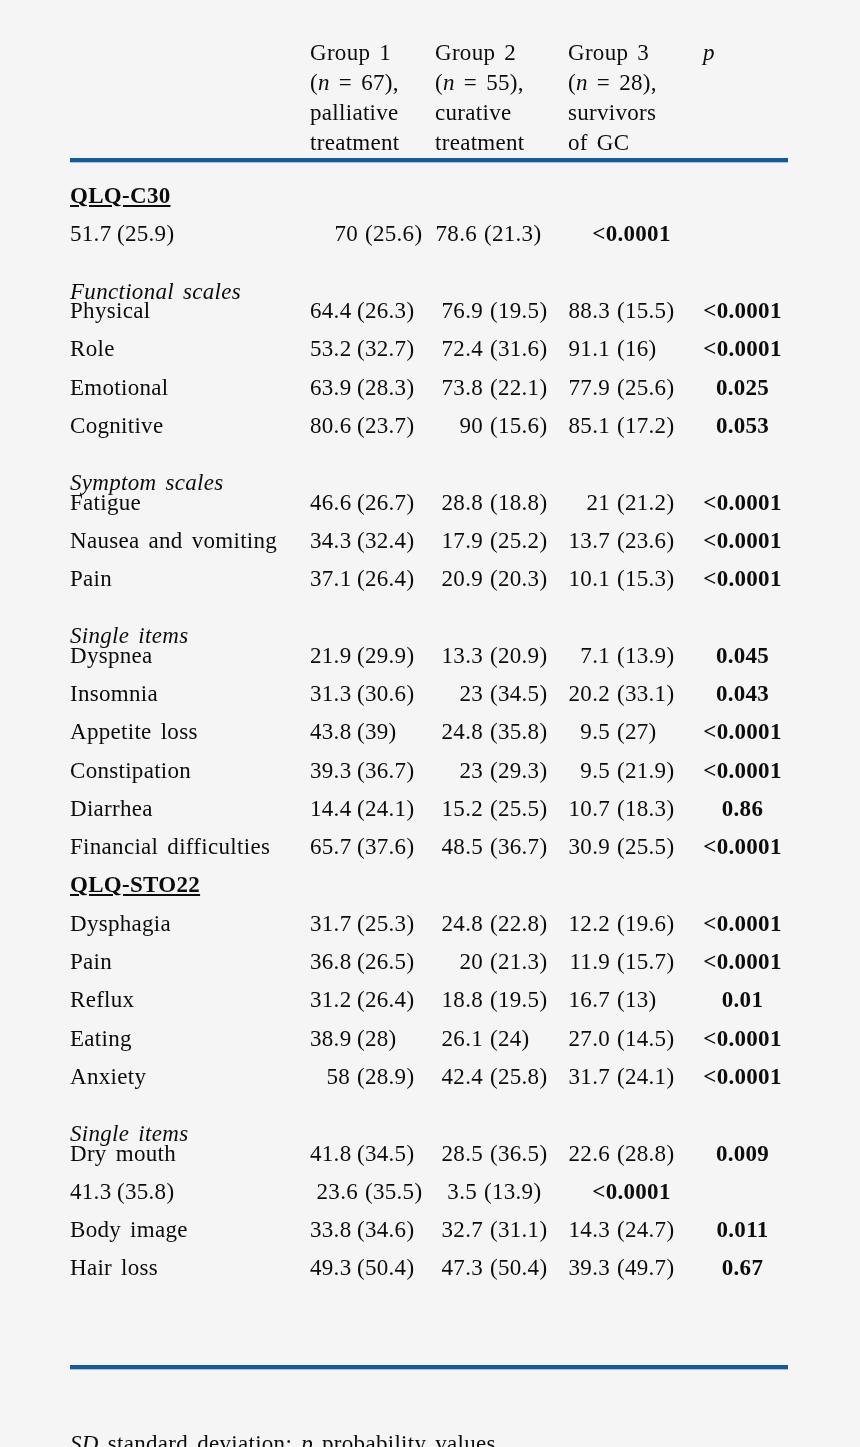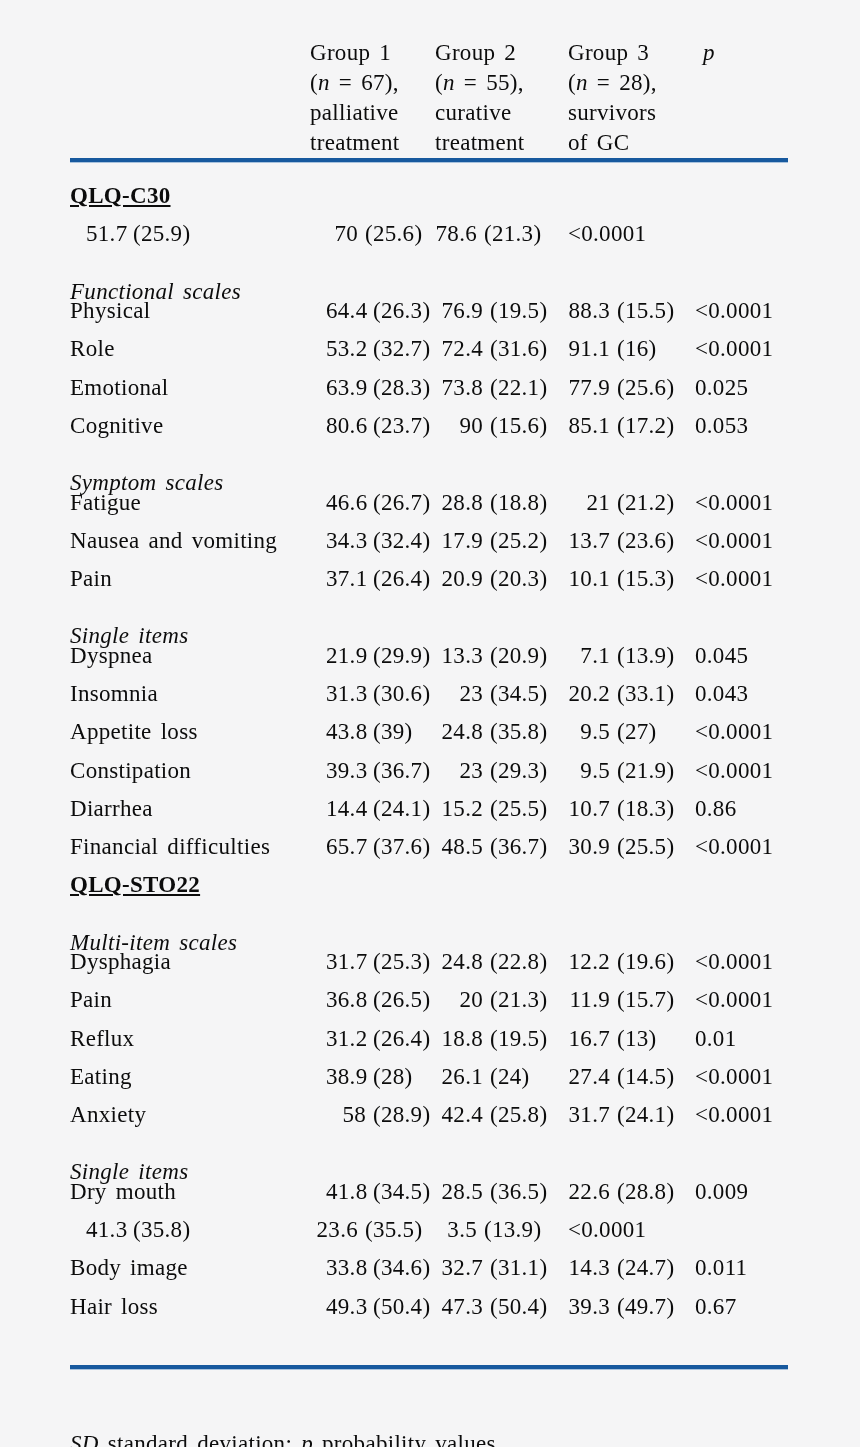--- a/index.html
+++ b/index.html
@@ -39,24 +39,24 @@
     align-items:center;
     font-size:23px;
     line-height:28px;
   }
   .row.section .label { font-weight:bold;text-decoration:underline; }
   .row.subsection .label { font-style:italic;margin-top:24px; }
   .cell { white-space:nowrap; }
   .num { display:flex; }
   .num .mean { flex:0 0 auto; text-align:right; }
   .num .sd { padding-left:7px; text-align:left; }
-  .num.g1 .mean { width:40px;margin-left:16px; }
+  .num.g1 .mean { width:40px; }
   .num.g2 .mean { width:48px; }
   .num.g3 .mean { width:42px; }
-  .pval { text-align:left; }
+  .pval { text-align:center;font-weight:bold; }
 
   .footnote {
     position:absolute; top:1429px; left:70px; width:720px;
     font-size:23px; line-height:30px;
   }
   .footnote i, .hcell i { font-style:italic; }
 </style>
 </head>
 <body>
 
@@ -326,23 +326,20 @@
         </div>
         <div class="cell num g3">
           <span class="mean">30.9</span>
           <span class="sd">(25.5)</span>
         </div>
         <div class="cell pval">&lt;0.0001</div>
       </div>
       <div class="row grid-cols section">
         <div class="cell label">QLQ-STO22</div>
       </div>
-      <div class="row grid-cols subsection">
-        <div class="cell label">Multi-item scales</div>
-      </div>
       <div class="row grid-cols data">
         <div class="cell label">Dysphagia</div>
         <div class="cell num g1">
           <span class="mean">31.7</span>
           <span class="sd">(25.3)</span>
         </div>
         <div class="cell num g2">
           <span class="mean">24.8</span>
           <span class="sd">(22.8)</span>
         </div>
@@ -388,21 +385,21 @@
         <div class="cell label">Eating</div>
         <div class="cell num g1">
           <span class="mean">38.9</span>
           <span class="sd">(28)</span>
         </div>
         <div class="cell num g2">
           <span class="mean">26.1</span>
           <span class="sd">(24)</span>
         </div>
         <div class="cell num g3">
-          <span class="mean">27.4</span>
+          <span class="mean">27.0</span>
           <span class="sd">(14.5)</span>
         </div>
         <div class="cell pval">&lt;0.0001</div>
       </div>
       <div class="row grid-cols data">
         <div class="cell label">Anxiety</div>
         <div class="cell num g1">
           <span class="mean">58</span>
           <span class="sd">(28.9)</span>
         </div>

